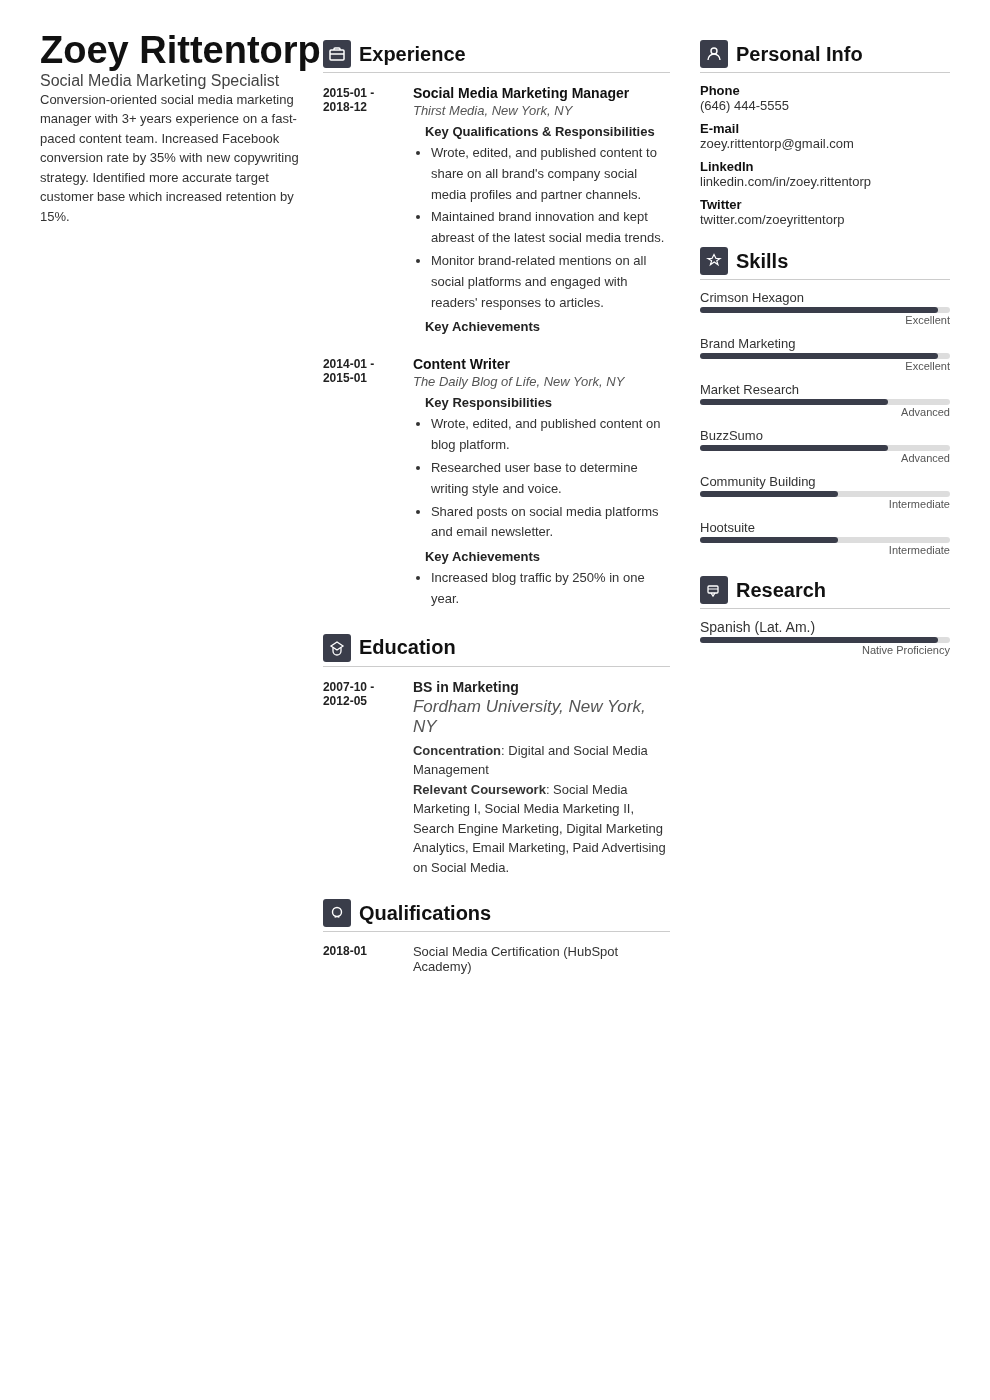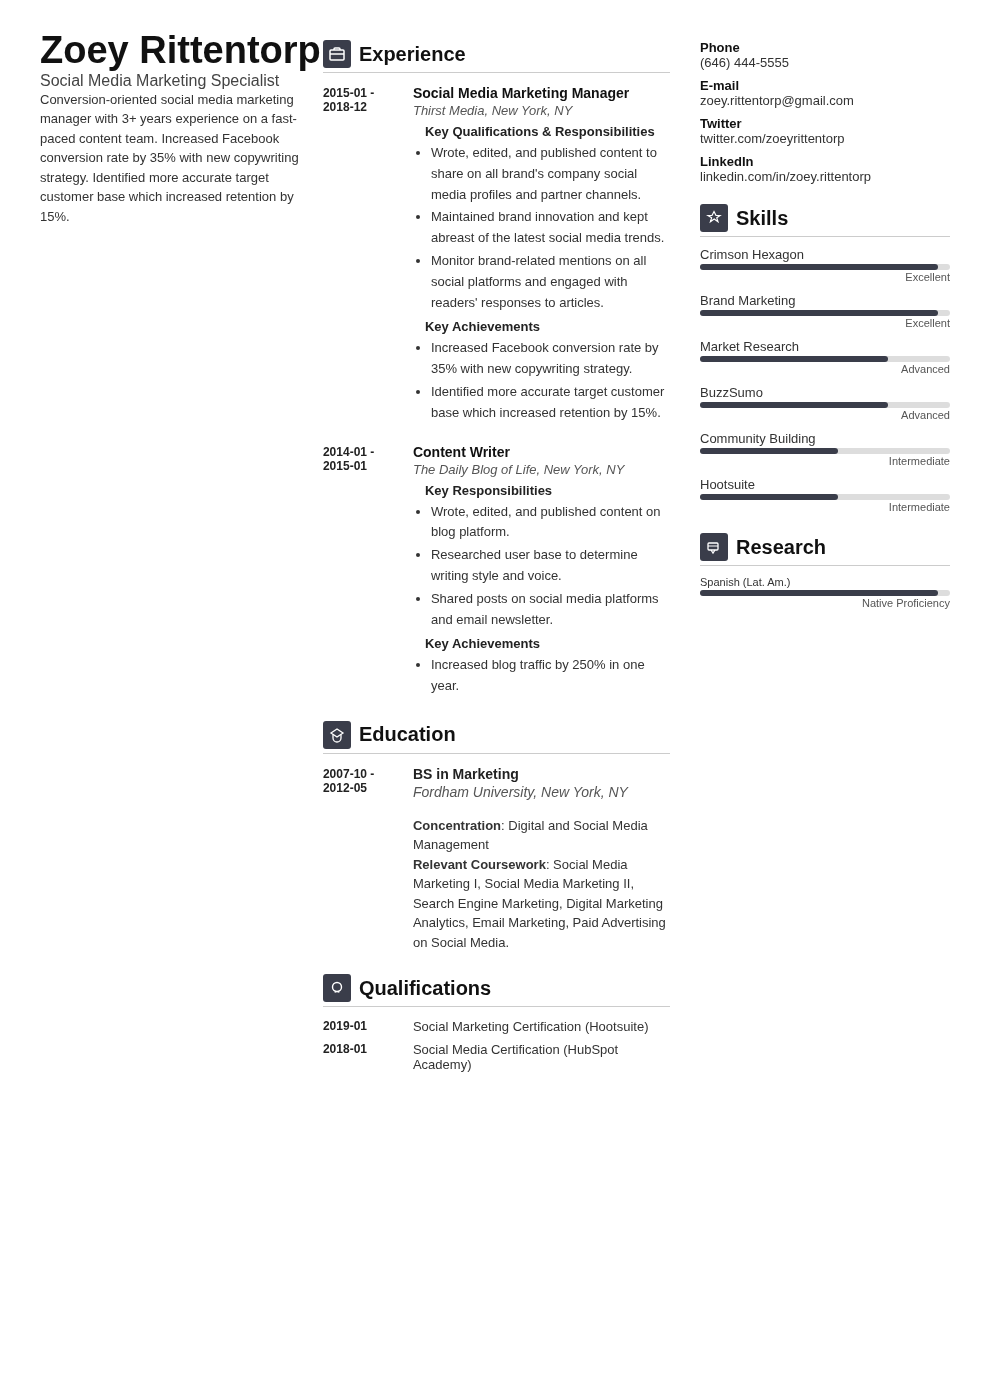--- a/index.html
+++ b/index.html
@@ -137,22 +137,22 @@
     }
     .edu-content { flex: 1; }
     .edu-degree {
       font-size: 14px;
       font-weight: bold;
       margin-bottom: 2px;
     }
     .edu-school {
       font-style: italic;
       color: #555;
-      font-size: 14px;
-      margin-bottom: 16px;
+      font-size: 17px;
+      margin-bottom: 4px;
     }
     .edu-detail { font-size: 13px; line-height: 1.5; color: #333; }
     
     .cert-entry {
       display: flex;
       gap: 10px;
       margin-bottom: 8px;
     }
     .cert-date {
       width: 80px;
@@ -230,21 +230,21 @@
       font-size: 11px;
       color: #555;
       text-align: right;
       margin-top: 1px;
     }
     
     .lang-item {
       margin-bottom: 10px;
     }
     .lang-name {
-      font-size: 11px;
+      font-size: 14px;
       color: #333;
       margin-bottom: 2px;
     }
     .lang-bar-bg {
       height: 6px;
       background: #ddd;
       border-radius: 3px;
       width: 100%;
       position: relative;
     }
@@ -294,24 +294,20 @@
               <div class="job-content">
                 <div class="job-title">Social Media Marketing Manager</div>
                 <div class="job-company">Thirst Media, New York, NY</div>
                 <div class="subsection-title">Key Qualifications &amp; Responsibilities</div>
                 <ul class="bullet-list">
                   <li>Wrote, edited, and published content to share on all brand's company social media profiles and partner channels.</li>
                   <li>Maintained brand innovation and kept abreast of the latest social media trends.</li>
                   <li>Monitor brand-related mentions on all social platforms and engaged with readers' responses to articles.</li>
                 </ul>
                 <div class="subsection-title">Key Achievements</div>
-                <ul class="bullet-list">
-                  <li>Increased Facebook conversion rate by 35% with new copywriting strategy.</li>
-                  <li>Identified more accurate target customer base which increased retention by 15%.</li>
-                </ul>
               </div>
             </div>
             <div class="job-entry">
               <div class="job-dates">2014-01 - 2015-01</div>
               <div class="job-content">
                 <div class="job-title">Content Writer</div>
                 <div class="job-company">The Daily Blog of Life, New York, NY</div>
                 <div class="subsection-title">Key Responsibilities</div>
                 <ul class="bullet-list">
                   <li>Wrote, edited, and published content on blog platform.</li>
@@ -355,51 +351,56 @@
           <div class="section-icon">
             <svg width="16" height="16" viewBox="0 0 16 16" fill="white">
               <circle cx="8" cy="7" r="4.5" fill="none" stroke="white" stroke-width="1.4"></circle>
               <path d="M5.5 13l1-2.5 1.5 1 1.5-1 1 2.5-2.5-1-2.5 1z" fill="white"></path>
             </svg>
           </div>
           <div class="section-title">Qualifications</div>
         </div>
         <div id="certifications-list">
             <div class="cert-entry">
-              <div class="cert-date">2019-01</div>
-              <div class="cert-name">Social Marketing Certification (Hootsuite)</div>
-            </div>
-            <div class="cert-entry">
               <div class="cert-date">2018-01</div>
               <div class="cert-name">Social Media Certification (HubSpot Academy)</div>
             </div>
           </div>
       </div>
 
     </div>
 
     <div class="right-col">
 
       <div class="right-section">
+        <div class="right-section-header">
+          <div class="right-section-icon">
+            <svg width="16" height="16" viewBox="0 0 16 16" fill="white">
+              <circle cx="8" cy="5" r="3" fill="none" stroke="white" stroke-width="1.4"></circle>
+              <path d="M2 14c0-3.3 2.7-6 6-6s6 2.7 6 6" fill="none" stroke="white" stroke-width="1.4"></path>
+            </svg>
+          </div>
+          <div class="right-section-title">Personal Info</div>
+        </div>
         <div id="personal-info-list">
             <div class="info-item">
               <div class="info-label">Phone</div>
               <div class="info-value">(646) 444-5555</div>
             </div>
             <div class="info-item">
               <div class="info-label">E-mail</div>
               <div class="info-value">zoey.rittentorp@gmail.com</div>
             </div>
             <div class="info-item">
+              <div class="info-label">LinkedIn</div>
+              <div class="info-value">linkedin.com/in/zoey.rittentorp</div>
+            </div>
+            <div class="info-item">
               <div class="info-label">Twitter</div>
               <div class="info-value">twitter.com/zoeyrittentorp</div>
-            </div>
-            <div class="info-item">
-              <div class="info-label">LinkedIn</div>
-              <div class="info-value">linkedin.com/in/zoey.rittentorp</div>
             </div>
           </div>
       </div>
 
       <div class="right-section">
         <div class="right-section-header">
           <div class="right-section-icon">
             <svg width="16" height="16" viewBox="0 0 16 16" fill="white">
               <path d="M8 1.5l2 4h4l-3.2 2.3 1.2 4-3.8-2.7-3.8 2.7 1.2-4L2 5.5h4z" fill="none" stroke="white" stroke-width="1.2"></path>
             </svg>

